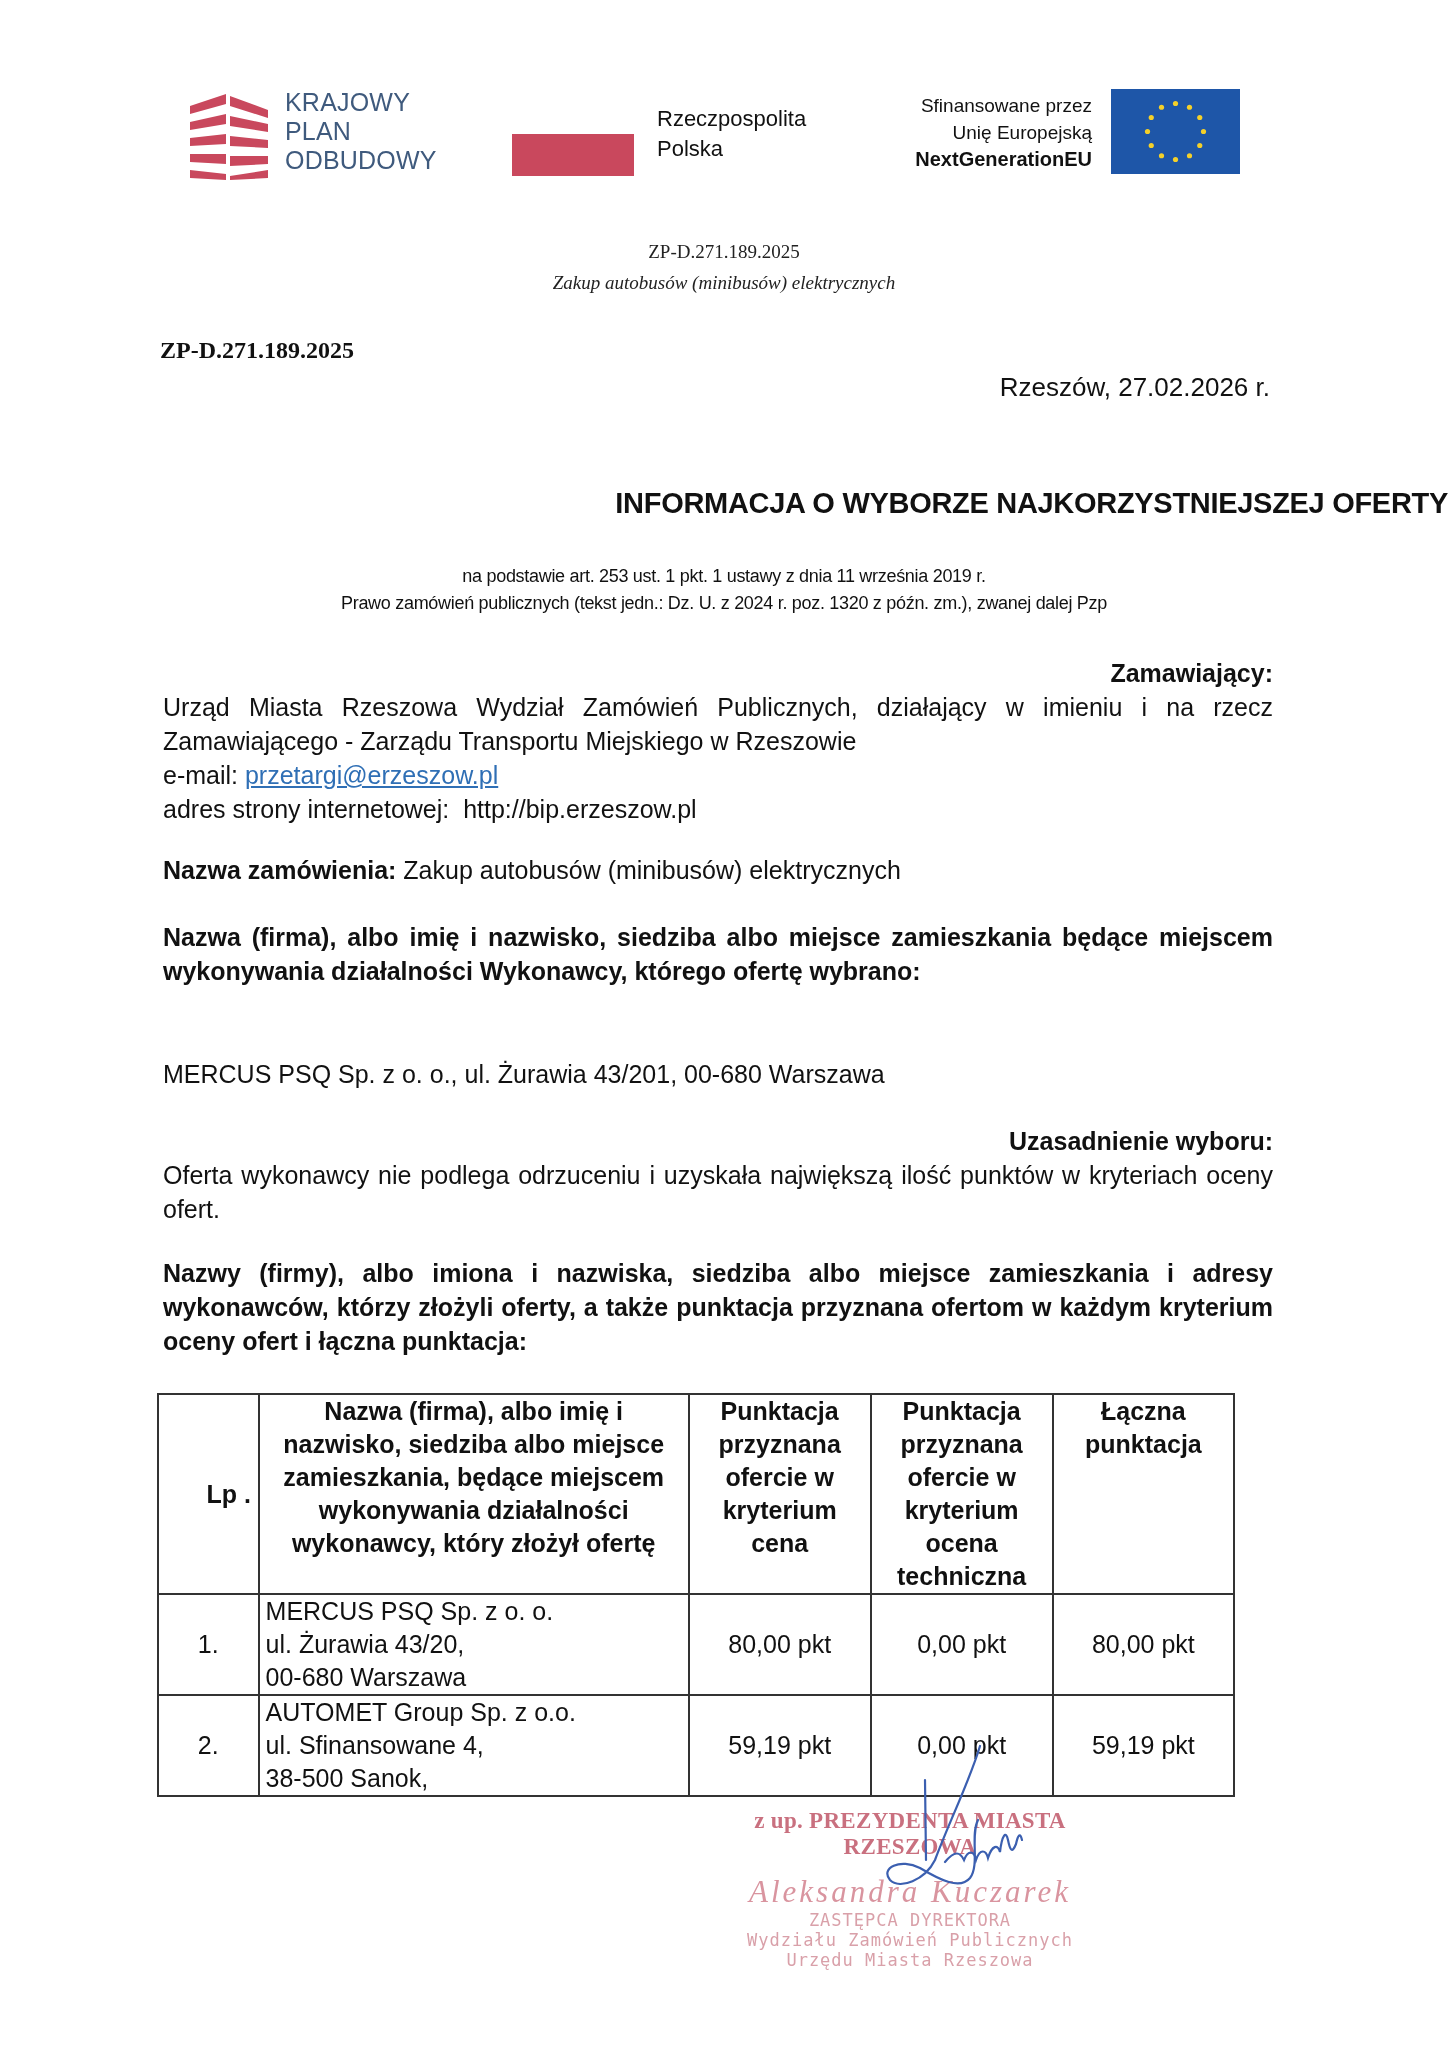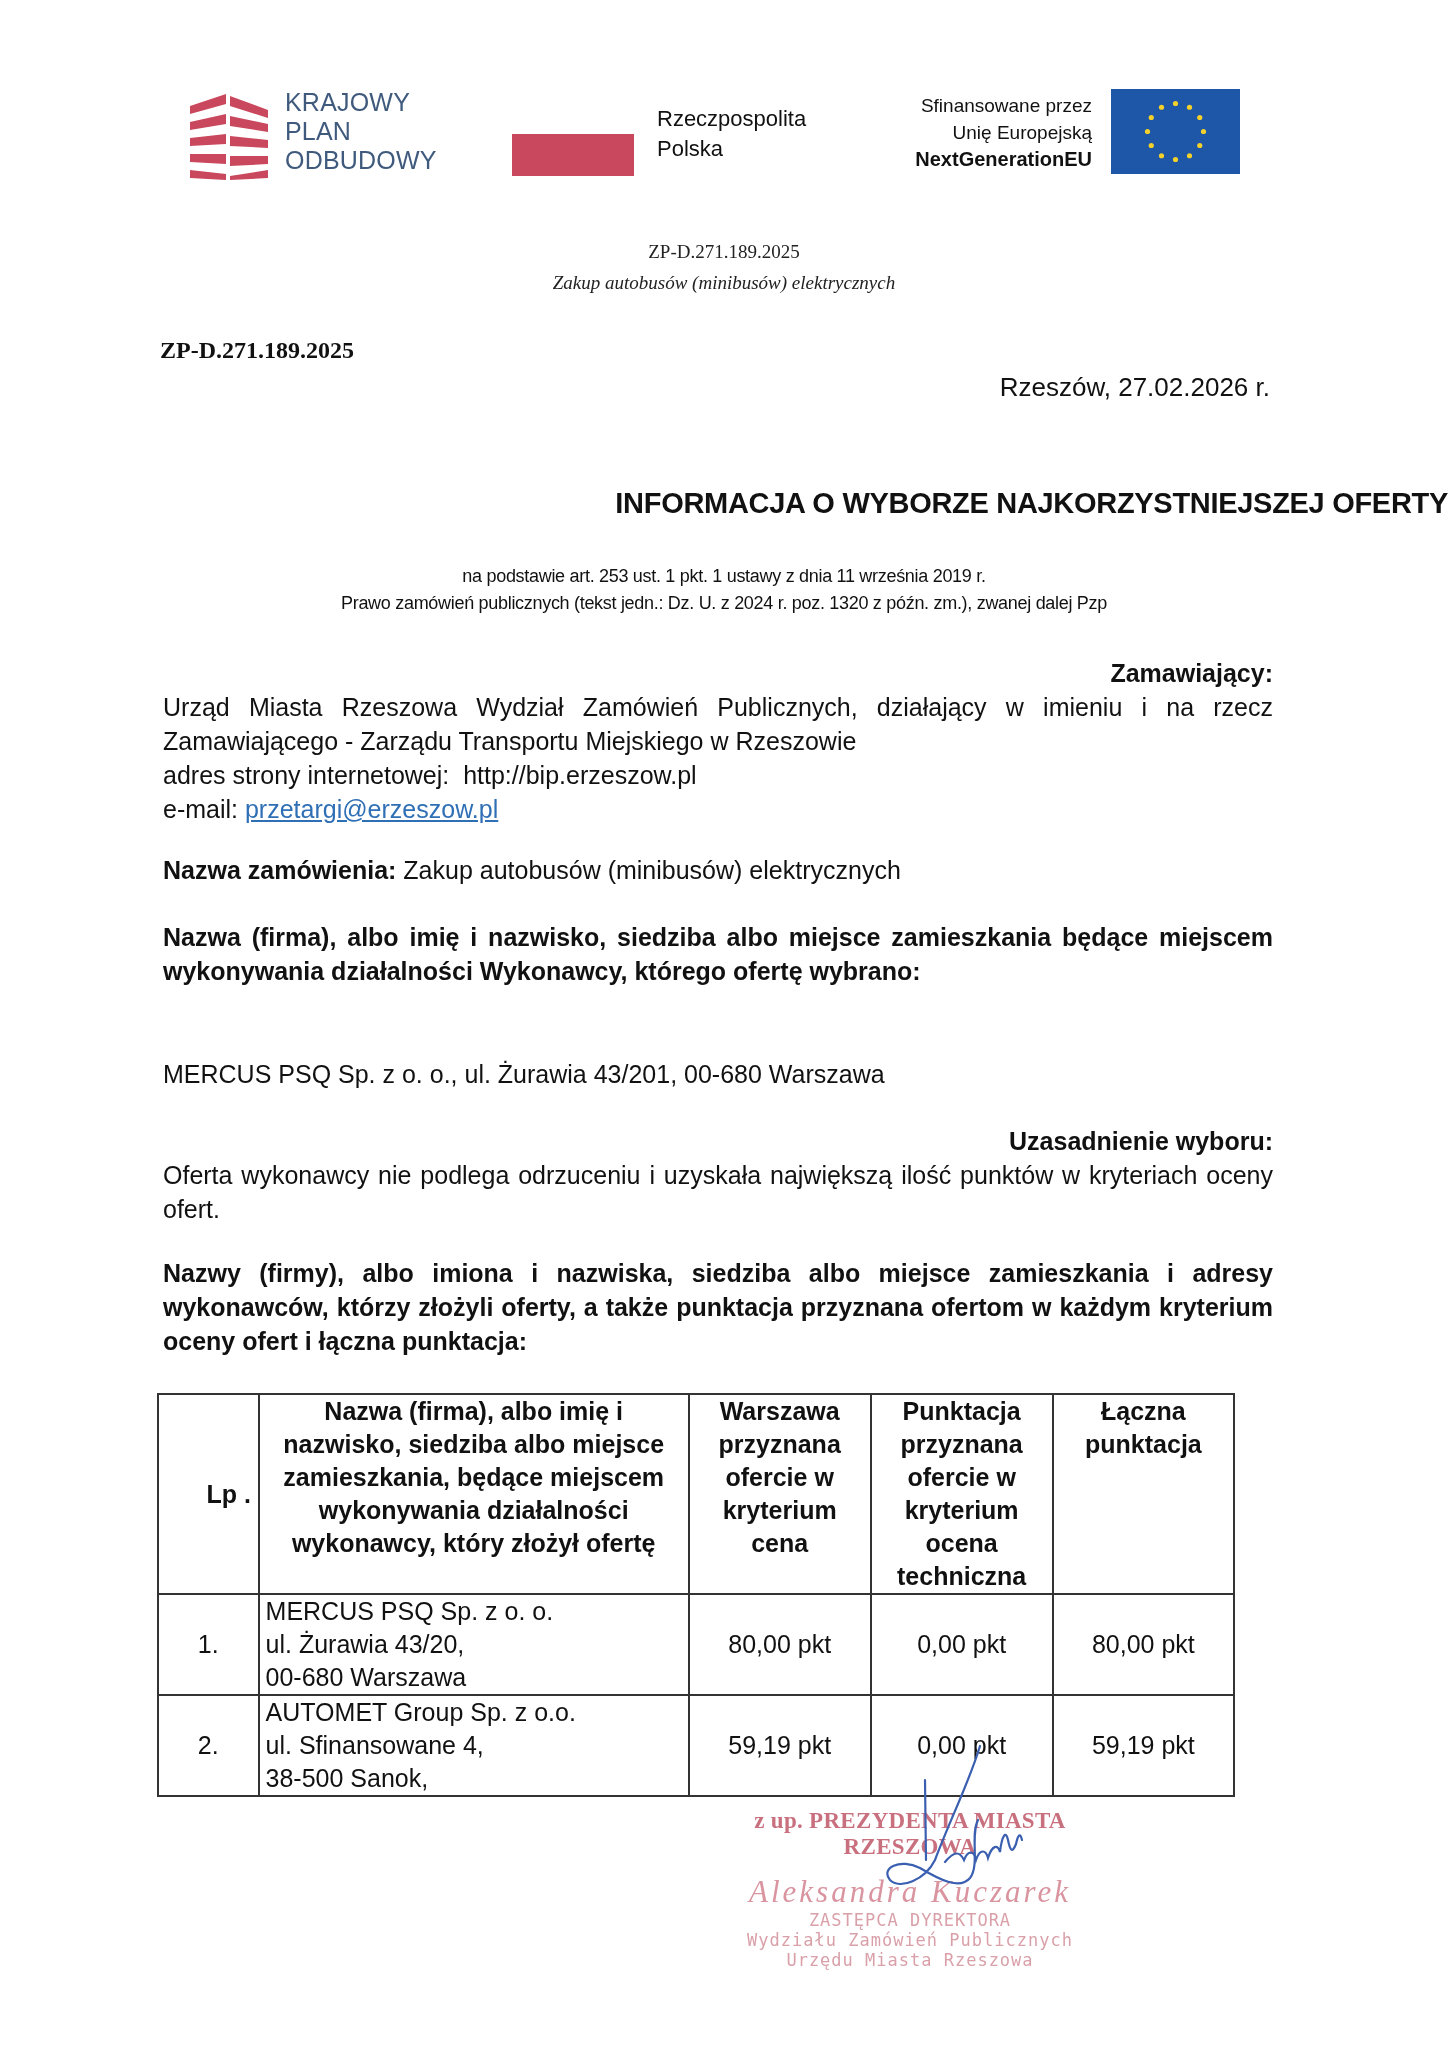--- a/index.html
+++ b/index.html
@@ -108,26 +108,26 @@
 <div class="abs title">INFORMACJA  O WYBORZE NAJKORZYSTNIEJSZEJ OFERTY</div>
 <div class="abs legal">
   <div>na podstawie art. 253 ust. 1 pkt. 1 ustawy z dnia 11 września 2019 r.</div>
   <div>Prawo zamówień publicznych (tekst jedn.: Dz. U. z 2024 r. poz. 1320 z późn. zm.), zwanej dalej Pzp</div>
 </div>
 
 <div class="abs body-block" style="top:656px;">
   <div class="label">Zamawiający:</div>
   <div class="just">Urząd Miasta Rzeszowa Wydział Zamówień Publicznych, działający w imieniu i na rzecz Zamawiającego - Zarządu Transportu Miejskiego w Rzeszowie</div>
   <div>
+    <span>e-mail:</span>
+    <a class="mail" href="mailto:przetargi@erzeszow.pl">przetargi@erzeszow.pl</a>
+  </div>
+  <div>
     <span>adres strony internetowej:</span>&nbsp;
     <span>http://bip.erzeszow.pl</span>
-  </div>
-  <div>
-    <span>e-mail:</span>
-    <a class="mail" href="mailto:przetargi@erzeszow.pl">przetargi@erzeszow.pl</a>
   </div>
 </div>
 
 <div class="abs body-block" style="top:853px;">
   <span class="label">Nazwa zamówienia:</span><span> Zakup autobusów (minibusów) elektrycznych</span>
 </div>
 
 <div class="abs body-block label just" style="top:920px; font-weight:bold;">Nazwa (firma), albo imię i nazwisko, siedziba albo miejsce zamieszkania będące miejscem wykonywania działalności Wykonawcy, którego ofertę wybrano:</div>
 <div class="abs body-block" style="top:1057px;">MERCUS PSQ Sp. z o. o., ul. Żurawia 43/201, 00-680 Warszawa</div>
 
@@ -136,21 +136,21 @@
   <div class="just">Oferta wykonawcy nie podlega odrzuceniu i uzyskała największą ilość punktów w kryteriach oceny ofert.</div>
 </div>
 
 <div class="abs body-block just" style="top:1256px; font-weight:bold;">Nazwy (firmy), albo imiona i nazwiska, siedziba albo miejsce zamieszkania i adresy wykonawców, którzy złożyli oferty, a także punktacja przyznana ofertom w każdym kryterium oceny ofert i łączna punktacja:</div>
 
 <table class="offers">
   <thead>
     <tr>
       <th class="lp">Lp .</th>
       <th class="col-name">Nazwa (firma), albo imię i nazwisko, siedziba albo miejsce zamieszkania, będące miejscem wykonywania działalności wykonawcy, który złożył ofertę</th>
-      <th class="col-s">Warszawa przyznana ofercie w kryterium cena</th>
+      <th class="col-s">Punktacja przyznana ofercie w kryterium cena</th>
       <th class="col-s">Punktacja przyznana ofercie w kryterium ocena techniczna</th>
       <th class="col-s">Łączna punktacja</th>
     </tr>
   </thead>
   <tbody>
     <tr>
       <td class="lpc">1.</td>
       <td>
         <div>MERCUS PSQ Sp. z o. o.</div>
         <div>ul. Żurawia 43/20,</div>

